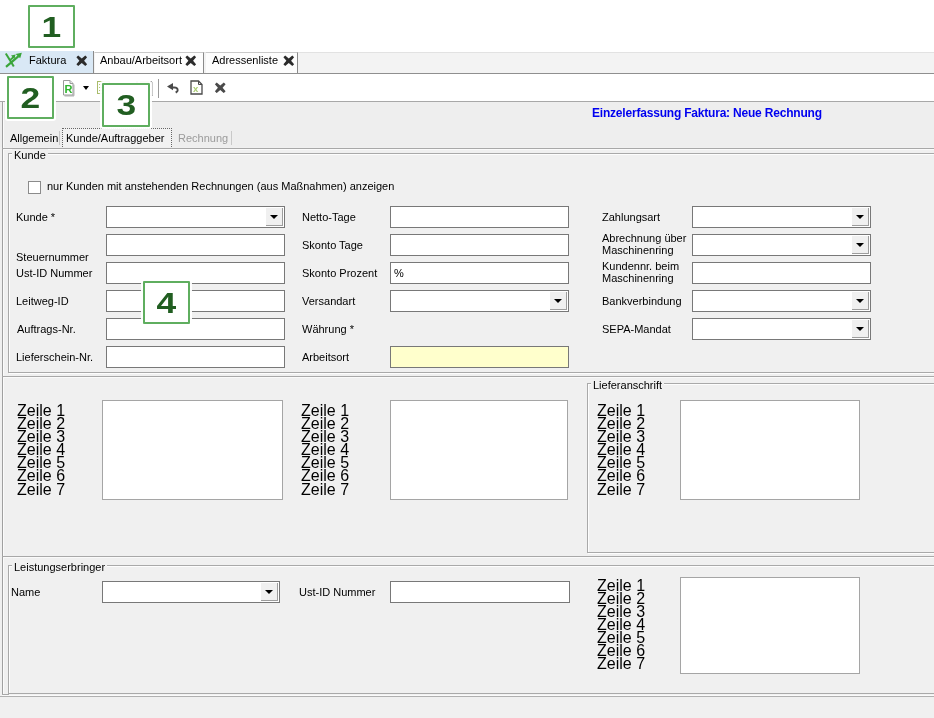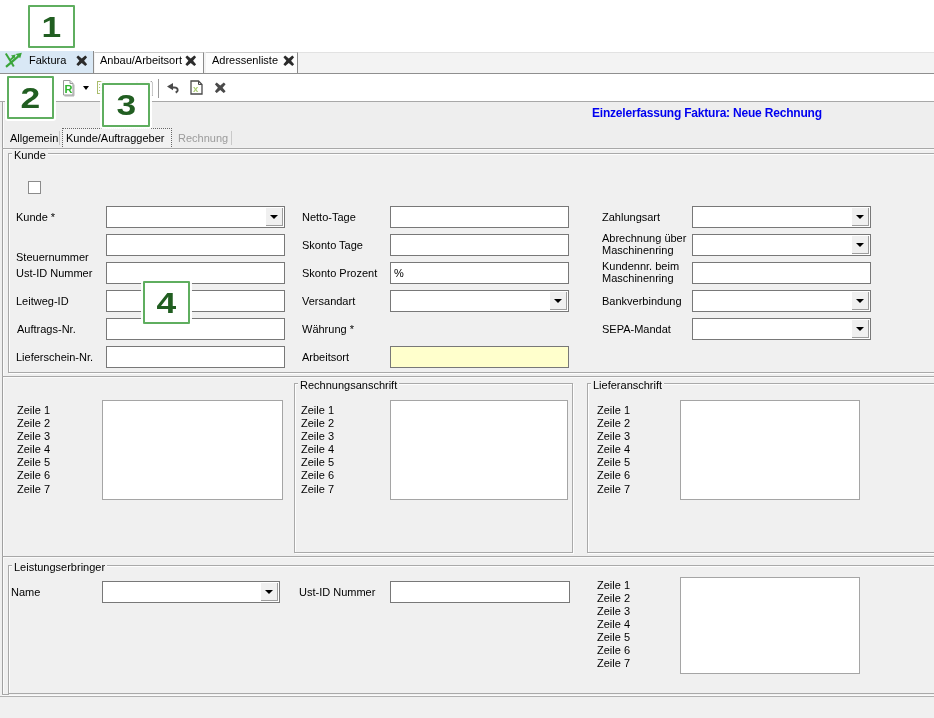--- a/index.html
+++ b/index.html
@@ -7,21 +7,21 @@
 #root{position:absolute;top:0;left:0;width:934px;height:718px;background:#f0f0f0}
 .abs{position:absolute}
 .lb{position:absolute;font-size:11px;line-height:13px;color:#000;white-space:nowrap}
 .in{position:absolute;width:179px;height:22px;background:#fff;border:1px solid #787878;box-sizing:border-box}
 .cb{position:absolute;width:179px;height:22px;background:#fff;border:1px solid #787878;box-sizing:border-box;font-size:11px;line-height:20px;padding-left:3px}
 .cb .btn{position:absolute;right:1px;top:1px;bottom:1px;width:17px;background:#f0f0f0;border-right:1px solid #9d9d9d;border-bottom:1px solid #9d9d9d;box-sizing:border-box}
 .cb .btn:after{content:"";position:absolute;left:4px;top:7px;border-left:4px solid transparent;border-right:4px solid transparent;border-top:4px solid #000}
 .fs{position:absolute;border:1px solid #a9a9a9;box-sizing:border-box;box-shadow:inset 1px 1px 0 rgba(255,255,255,.85), 1px 1px 0 rgba(255,255,255,.85)}
 .fs .lg{position:absolute;top:-5px;left:3px;background:#f0f0f0;padding:0 2px;font-size:11px;line-height:13px;white-space:nowrap}
 .ta{position:absolute;background:#fff;border:1px solid #a5a5a5;box-sizing:border-box}
-.zl{position:absolute;font-size:11px;line-height:13.1px;color:#000}
+.zl{position:absolute;font-size:16px;line-height:13.1px;color:#000}
 .callout{position:absolute;background:#fff;border:2.5px solid #5fae5f;overflow:hidden;box-shadow:0 0 0 2px rgba(255,255,255,0.95);border-radius:1px;box-sizing:border-box;display:flex;align-items:center;justify-content:center;font-size:30px;font-weight:bold;color:#215e21;z-index:50}
 .callout span{display:inline-block;transform:scaleX(1.18)}
 </style>
 </head>
 <body>
 <div id="root">
 
   <div class="abs" style="left:0;top:0;width:934px;height:74px;background:#fff"></div>
   <div class="abs" style="left:0;top:74px;width:934px;height:27px;background:#fff"></div>
 
@@ -103,20 +103,21 @@
   <div class="abs" style="left:2px;top:148px;width:932px;height:1px;background:#a8a8a8"></div>
   <div class="abs" style="left:3px;top:149px;width:931px;height:1px;background:#fafafa"></div>
   <div class="abs" style="left:2px;top:694px;width:932px;height:1px;background:#a8a8a8"></div>
   <div class="abs" style="left:2px;top:695px;width:932px;height:1px;background:#fafafa"></div>
   <div class="abs" style="left:0;top:696px;width:934px;height:1px;background:#b0b0b0"></div>
 
   <div class="fs" style="left:8px;top:153px;width:930px;height:220px">
       <span class="lg">Kunde</span>
     </div>
   <div class="abs" style="left:28px;top:181px;width:13px;height:13px;background:#fff;border:1px solid #8b8b8b;box-sizing:border-box"></div>
+  <div class="lb" style="left:47px;top:180px">nur Kunden mit anstehenden Rechnungen (aus Maßnahmen) anzeigen</div>
 
   <div class="lb" style="left:16px;top:211px">Kunde *</div>
   <div class="cb" style="left:106px;top:206px">
       <span class="btn"></span>
     </div>
   <div class="lb" style="left:16px;top:251px">Steuernummer</div>
   <div class="in" style="left:106px;top:234px"></div>
   <div class="lb" style="left:16px;top:267px">Ust-ID Nummer</div>
   <div class="in" style="left:106px;top:262px"></div>
   <div class="lb" style="left:16px;top:295px">Leitweg-ID</div>
@@ -158,23 +159,20 @@
   <div class="cb" style="left:692px;top:318px">
       <span class="btn"></span>
     </div>
 
   <div class="abs" style="left:2px;top:376px;width:932px;height:1px;background:#a8a8a8"></div>
   <div class="abs" style="left:3px;top:377px;width:931px;height:1px;background:#fafafa"></div>
 
   <div class="zl" style="left:17px;top:404px">Zeile 1<br>Zeile 2<br>Zeile 3<br>Zeile 4<br>Zeile 5<br>Zeile 6<br>Zeile 7</div>
   <div class="ta" style="left:102px;top:400px;width:181px;height:100px"></div>
 
-  <div class="fs" style="left:294px;top:383px;width:279px;height:170px">
-      <span class="lg">Rechnungsanschrift</span>
-    </div>
   <div class="zl" style="left:301px;top:404px">Zeile 1<br>Zeile 2<br>Zeile 3<br>Zeile 4<br>Zeile 5<br>Zeile 6<br>Zeile 7</div>
   <div class="ta" style="left:390px;top:400px;width:178px;height:100px"></div>
 
   <div class="fs" style="left:587px;top:383px;width:349px;height:170px">
       <span class="lg">Lieferanschrift</span>
     </div>
   <div class="zl" style="left:597px;top:404px">Zeile 1<br>Zeile 2<br>Zeile 3<br>Zeile 4<br>Zeile 5<br>Zeile 6<br>Zeile 7</div>
   <div class="ta" style="left:680px;top:400px;width:180px;height:100px"></div>
 
   <div class="abs" style="left:2px;top:556px;width:932px;height:1px;background:#a8a8a8"></div>

